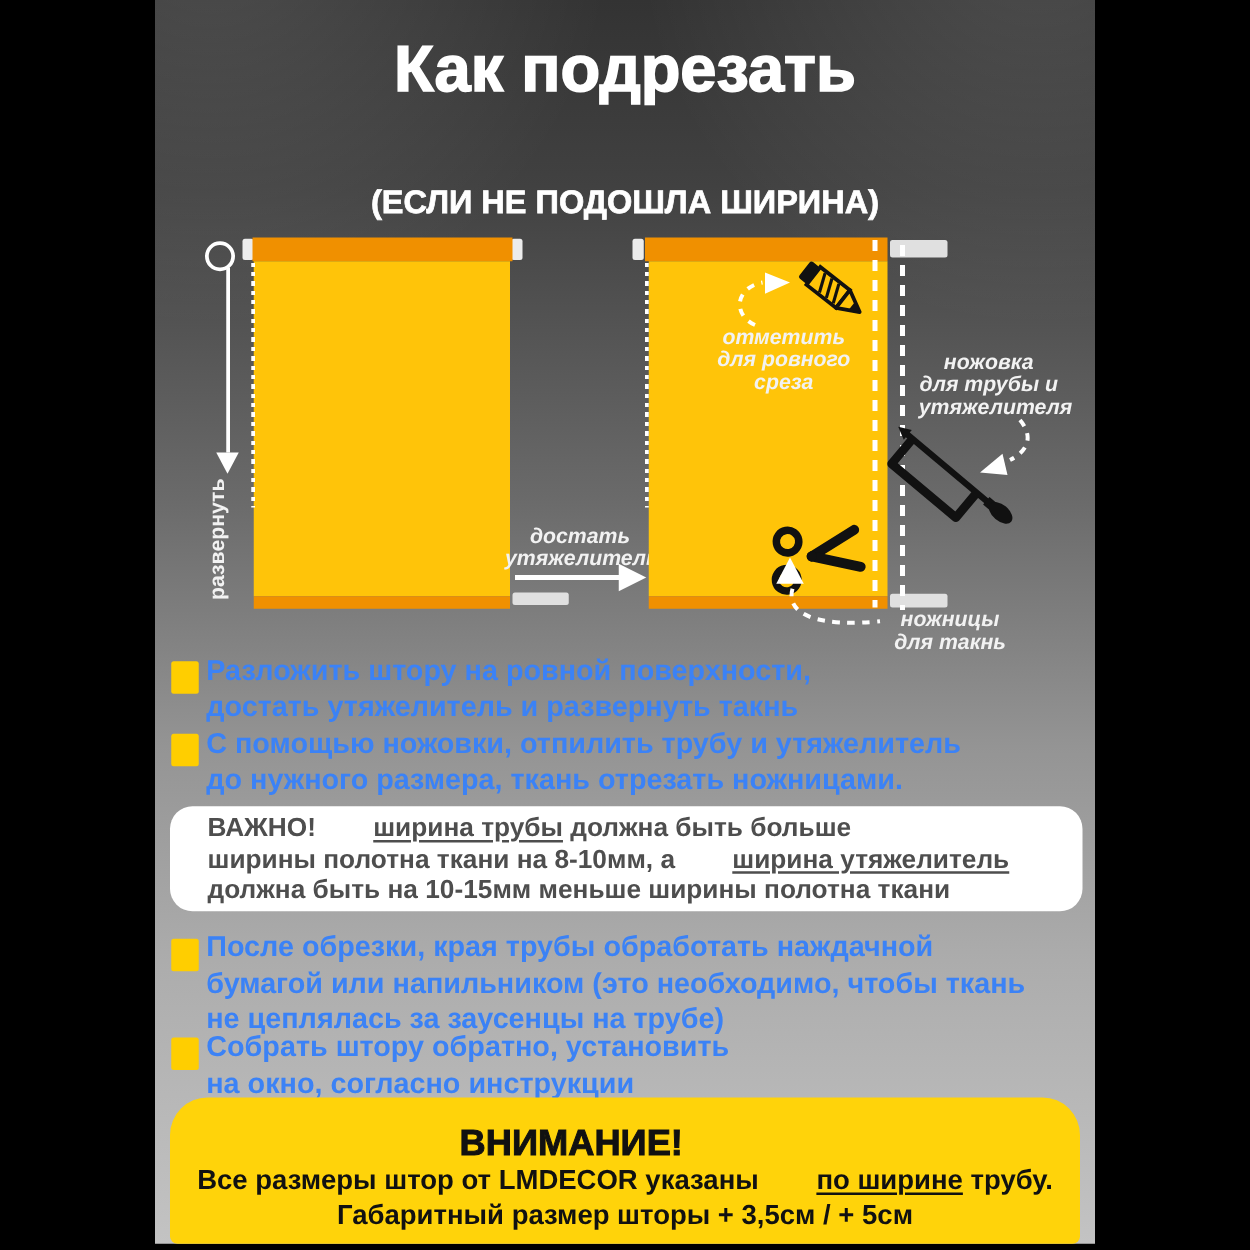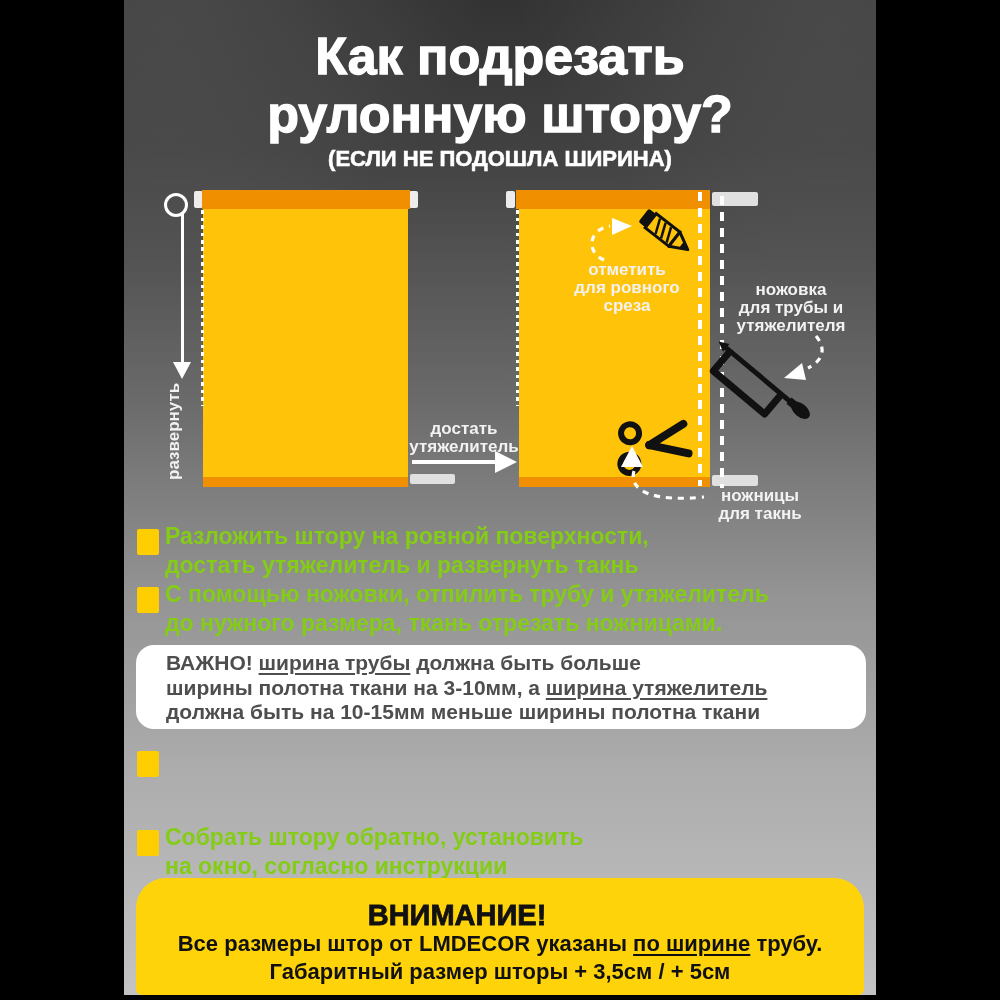--- a/index.html
+++ b/index.html
@@ -7,55 +7,54 @@
         font-family:"Liberation Sans", sans-serif;}
   .abs{position:absolute;}
   #stage{left:124px;top:0;width:752px;height:995px;
     background:
       radial-gradient(circle 520px at 6% -6%, rgba(255,255,255,0.13), rgba(255,255,255,0) 62%),
       radial-gradient(circle 520px at 94% -6%, rgba(255,255,255,0.13), rgba(255,255,255,0) 62%),
       linear-gradient(180deg,#333333 0%,#414141 15%,#6a6a6a 40%,#949494 60%,#adadad 78%,#c3c3c3 100%);}
   .title-line{width:752px;left:124px;text-align:center;color:#fff;font-weight:800;
       font-size:52px;line-height:56px;-webkit-text-stroke:1.3px #fff;letter-spacing:0;}
   .subtitle{width:752px;left:124px;text-align:center;color:#fff;font-weight:800;
-      font-size:22px;-webkit-text-stroke:0.6px #fff;}
+      font-size:26px;-webkit-text-stroke:0.6px #fff;}
   .fabric{background:#FFC409;}
   .tube{background:#F09000;}
   .bracket{background:#ececec;border-radius:2px;}
   .stub{background:#e0e0e0;border-radius:2px;}
   .dotline{width:3px;background:repeating-linear-gradient(180deg,#fff 0 3.5px,transparent 3.5px 7.5px);}
   .dashline{width:4px;background:repeating-linear-gradient(180deg,#fff 0 9px,transparent 9px 16px);z-index:6;}
-  .dlabel{color:#f2f2f2;font-weight:700;font-size:17px;line-height:18px;text-align:center;white-space:pre-line;}
+  .dlabel{color:#f2f2f2;font-weight:700;font-size:17px;line-height:18px;text-align:center;white-space:pre-line;font-style:italic;}
   .vlabel{color:#f2f2f2;font-weight:700;font-size:17px;transform:rotate(-90deg);transform-origin:0 0;}
   .marker{width:22px;height:26px;border-radius:2px;background:#FFCE00;}
-  .step-text{color:#84cc16;font-weight:700;font-size:23px;line-height:28.5px;white-space:pre-line;}
+  .step-text{color:#3b82f6;font-weight:700;font-size:23px;line-height:28.5px;white-space:pre-line;}
   #note-box{left:136px;top:645px;width:730px;height:84px;background:#fff;border-radius:18px;}
   #note-text{left:30px;top:6px;width:680px;color:#4e4e4e;font-weight:700;font-size:21px;
       line-height:24.5px;white-space:pre-line;position:absolute;}
   #attention-box{left:136px;top:878px;width:728px;height:117px;background:#FFD30A;
       border-radius:30px 30px 6px 6px;}
   .att-title{left:0;top:21px;width:642px;text-align:center;color:#111;font-weight:800;
       font-size:29px;-webkit-text-stroke:0.8px #111;}
   .att-line{left:0;width:728px;text-align:center;color:#111;font-weight:700;font-size:22px;}
-  .u{text-decoration:underline;text-decoration-thickness:2px;text-underline-offset:3px;}
+  .u{text-decoration:underline;text-decoration-thickness:2px;text-underline-offset:3px;margin-left:40px;}
   .shaft-h{height:4px;background:#fff;}
   .tri-right{width:0;height:0;border-top:11px solid transparent;border-bottom:11px solid transparent;border-left:22px solid #fff;}
   .tri-down{width:0;height:0;border-left:9px solid transparent;border-right:9px solid transparent;border-top:17px solid #fff;}
   .loop{width:18px;height:18px;border:3px solid #fff;border-radius:50%;}
   .vshaft{width:3px;background:#fff;}
   svg{overflow:visible;}
 </style>
 </head>
 <body>
 
 <div id="page">
   <div class="abs" id="stage"></div>
 
   <div class="abs title-line" style="top:28px">Как подрезать</div>
-  <div class="abs title-line" style="top:86px">рулонную штору?</div>
   <div class="abs subtitle" style="top:146px">(ЕСЛИ НЕ ПОДОШЛА ШИРИНА)</div>
 
   <div class="abs bracket" style="left:194px;top:191px;width:9px;height:17px"></div>
   <div class="abs bracket" style="left:409px;top:191px;width:9px;height:17px"></div>
   <div class="abs tube" style="left:202px;top:190px;width:208px;height:19px"></div>
   <div class="abs fabric" style="left:203px;top:209px;width:205px;height:268px"></div>
   <div class="abs tube" style="left:203px;top:477px;width:205px;height:10px"></div>
   <div class="abs dotline" style="left:201px;top:210px;height:196px"></div>
   <div class="abs stub" style="left:410px;top:474px;width:45px;height:10px"></div>
 
@@ -134,25 +133,28 @@
   <div class="abs marker" style="left:137px;top:529px"></div>
   <div class="abs step-text" style="left:165px;top:522px">Разложить штору на ровной поверхности,
 достать утяжелитель и развернуть такнь</div>
 
   <div class="abs marker" style="left:137px;top:587px"></div>
   <div class="abs step-text" style="left:165px;top:580px">С помощью ножовки, отпилить трубу и утяжелитель
 до нужного размера, ткань отрезать ножницами.</div>
 
   <div class="abs" id="note-box">
     <div id="note-text"><span>ВАЖНО! </span><span class="u">ширина трубы</span><span> должна быть больше
-ширины полотна ткани на 3-10мм, а </span><span class="u">ширина утяжелитель</span><span>
+ширины полотна ткани на 8-10мм, а </span><span class="u">ширина утяжелитель</span><span>
 должна быть на 10-15мм меньше ширины полотна ткани</span></div>
   </div>
 
   <div class="abs marker" style="left:137px;top:751px"></div>
+  <div class="abs step-text" style="left:165px;top:743px">После обрезки, края трубы обработать наждачной
+бумагой или напильником (это необходимо, чтобы ткань
+не цеплялась за заусенцы на трубе)</div>
 
   <div class="abs marker" style="left:137px;top:830px"></div>
   <div class="abs step-text" style="left:165px;top:823px">Собрать штору обратно, установить
 на окно, согласно инструкции</div>
 
   <div class="abs" id="attention-box">
     <div class="abs att-title">ВНИМАНИЕ!</div>
     <div class="abs att-line" style="top:53px"><span>Все размеры штор от LMDECOR указаны </span><span class="u">по ширине</span><span> трубу.</span></div>
     <div class="abs att-line" style="top:81px">Габаритный размер шторы + 3,5см / + 5см</div>
   </div>

